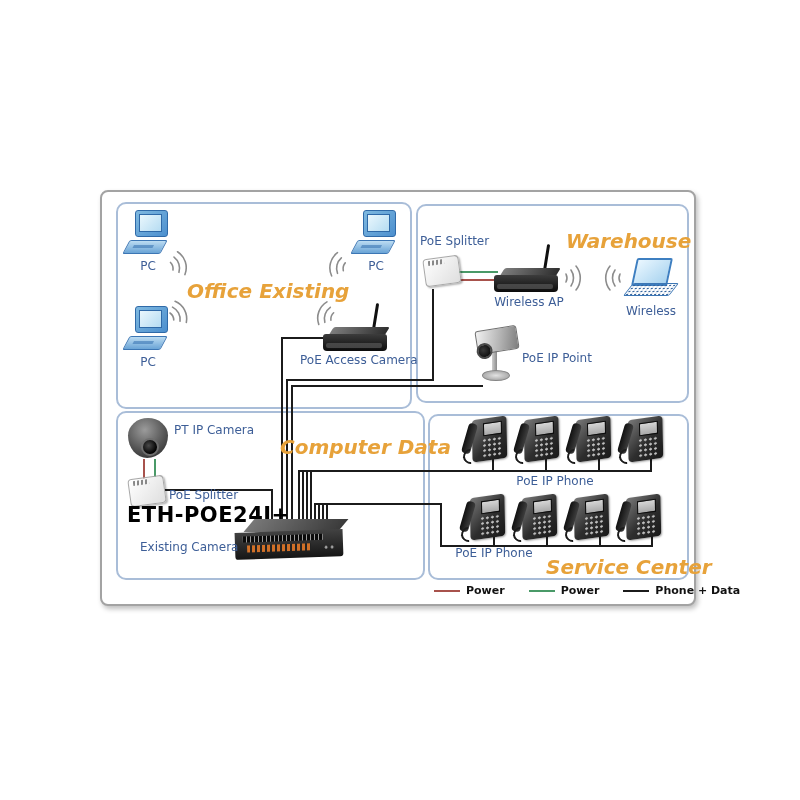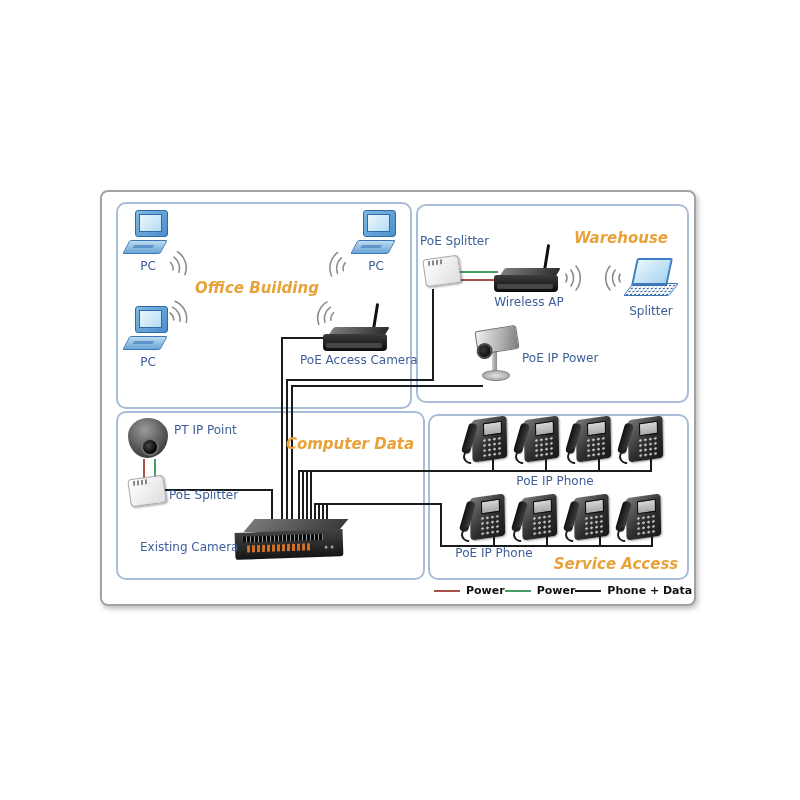--- a/index.html
+++ b/index.html
@@ -9,31 +9,31 @@
   .outer-box{position:absolute;left:100px;top:190px;width:592px;height:412px;
              border:2px solid #a3a3a3;border-radius:8px;background:#fff;
              box-shadow:2px 3px 5px rgba(0,0,0,.25);}
   .panel{position:absolute;border:2px solid #a9bdd8;border-radius:10px;background:#fff;}
   .panel-office{left:116px;top:202px;width:292px;height:203px;}
   .panel-warehouse{left:416px;top:204px;width:269px;height:195px;}
   .panel-computer{left:116px;top:411px;width:305px;height:165px;}
   .panel-service{left:428px;top:414px;width:257px;height:162px;}
   
   .zone-title{position:absolute;color:#e7a23a;font-weight:bold;font-style:italic;
-              font-size:15px;text-align:center;white-space:nowrap;}
+              font-size:20px;text-align:center;white-space:nowrap;}
   .dev-label{position:absolute;color:#3d5e97;font-size:12px;white-space:nowrap;}
   .center{text-align:center;}
   .product-name{position:absolute;left:127px;top:503px;color:#000;font-weight:bold;
                 font-size:21px;letter-spacing:.5px;white-space:nowrap;}
   
   .cable{position:absolute;background:#1b1b1b;}
   .h2{height:2px;} .w2{width:2px;}
   .thin{width:1.5px;}
   
-  .legend{position:absolute;left:434px;top:584px;display:flex;gap:0;}
+  .legend{position:absolute;left:434px;top:584px;display:flex;gap:24px;}
   .legend-item{display:flex;align-items:center;gap:6px;}
   .legend-swatch{width:26px;height:2px;background:#1b1b1b;}
   .legend-label{font-size:11px;font-weight:bold;color:#111;white-space:nowrap;}
   
   .pc{position:absolute;width:48px;height:50px;}
   .pc-monitor{position:absolute;right:4px;top:0;width:31px;height:25px;
               background:linear-gradient(135deg,#7fb9e0,#4c8fce);border:1px solid #2f6aa8;border-radius:3px;}
   .pc-screen{position:absolute;left:3px;top:3px;width:21px;height:16px;
              background:linear-gradient(135deg,#eaf7fd,#b5dcf2);border:1px solid #2f6aa8;}
   .pc-base{position:absolute;left:2px;bottom:6px;width:36px;height:12px;
@@ -165,21 +165,21 @@
   <div class="cable thin" style="left:546px;top:535px;height:10px;"></div>
   <div class="cable thin" style="left:599px;top:535px;height:10px;"></div>
   <div class="cable thin" style="left:651px;top:535px;height:10px;"></div>
 
   <div class="cable h2" style="left: 456px; top: 271px; width: 42px; background: rgb(74, 154, 104);"></div>
   <div class="cable h2" style="left: 456px; top: 279px; width: 42px; background: rgb(168, 82, 76);"></div>
 
   <div class="cable w2" style="left: 143px; top: 459px; height: 20px; background: rgb(168, 82, 76);"></div>
   <div class="cable w2" style="left: 154px; top: 459px; height: 20px; background: rgb(74, 154, 104);"></div>
 
-  <div class="zone-title" style="left:187px;top:279px;width:140px;">Office Building</div>
+  <div class="zone-title" style="left:187px;top:279px;width:140px;">Office Existing</div>
 
   <div class="pc" style="left:124px;top:210px;">
     <div class="pc-monitor">
         <div class="pc-screen"></div>
       </div>
     <div class="pc-base">
         <div class="pc-baseslot"></div>
       </div>
   </div>
   <div class="dev-label center" style="left:124px;top:259px;width:48px;">PC</div>
@@ -271,57 +271,58 @@
         <path d="M4 11 A 9 9 0 0 1 4 19" stroke="#8c8c8c" stroke-width="1.6" stroke-linecap="round"></path>
         <path d="M9 7 A 14 14 0 0 1 9 23" stroke="#8c8c8c" stroke-width="1.6" stroke-linecap="round"></path>
         <path d="M14 3 A 19 19 0 0 1 14 27" stroke="#8c8c8c" stroke-width="1.6" stroke-linecap="round"></path>
       </svg>
   </div>
 
   <div class="nb" style="left:626px;top:258px;">
     <div class="nb-screen"></div>
     <div class="nb-base"></div>
   </div>
-  <div class="dev-label center" style="left:606px;top:304px;width:90px;">Splitter</div>
+  <div class="dev-label center" style="left:606px;top:304px;width:90px;">Wireless</div>
 
   <div class="boxcam" style="left:472px;top:322px;">
     <div class="boxcam-pole"></div>
     <div class="boxcam-base"></div>
     <div class="boxcam-body">
         <div class="boxcam-lens"></div>
       </div>
   </div>
-  <div class="dev-label" style="left:522px;top:351px;">PoE IP Power</div>
+  <div class="dev-label" style="left:522px;top:351px;">PoE IP Point</div>
 
   <div class="zone-title" style="left:280px;top:435px;width:140px;">Computer Data</div>
 
   <div class="dome" style="left:126px;top:416px;">
     <div class="dome-body"></div>
     <div class="dome-lens"></div>
   </div>
-  <div class="dev-label" style="left:174px;top:423px;">PT IP Point</div>
+  <div class="dev-label" style="left:174px;top:423px;">PT IP Camera</div>
 
   <div class="splitter" style="left:127px;top:475px;">
     <div class="splitter-body"></div>
     <div class="splitter-ports"></div>
   </div>
   <div class="dev-label" style="left:169px;top:488px;">PoE Splitter</div>
 
+  <div class="product-name">ETH-POE24I+</div>
 
   <div class="switch" style="left:233px;top:517px;">
     <div class="switch-top"></div>
     <div class="switch-front">
       <div class="switch-ports1"></div>
       <div class="switch-ports2"></div>
       <div class="switch-led"></div>
     </div>
   </div>
   <div class="dev-label" style="left:140px;top:540px;width:95px;">Existing Camera</div>
 
-  <div class="zone-title" style="left:546px;top:555px;width:140px;">Service Access</div>
+  <div class="zone-title" style="left:546px;top:555px;width:140px;">Service Center</div>
 
   <div class="phone" style="left:463px;top:416px;">
       <div class="phone-body"></div>
       <div class="phone-screen"></div>
       <div class="phone-keys"></div>
       <div class="phone-handset"></div>
       <div class="phone-cord"></div>
     </div>
   <div class="phone" style="left:515px;top:416px;">
       <div class="phone-body"></div>

